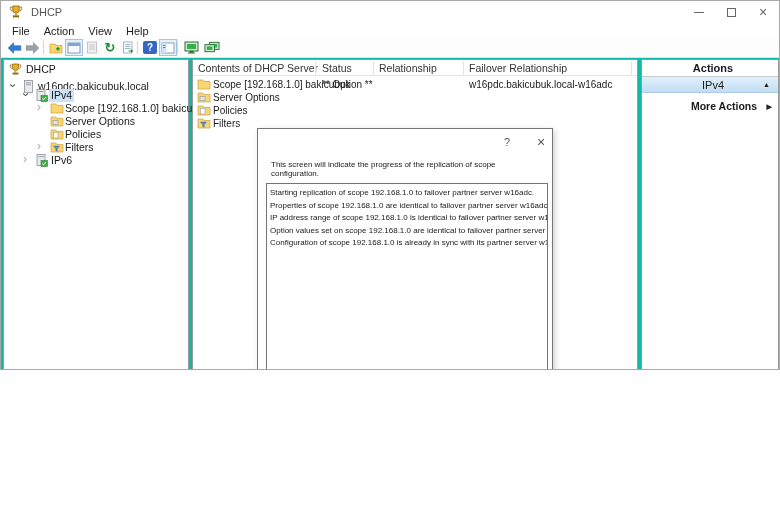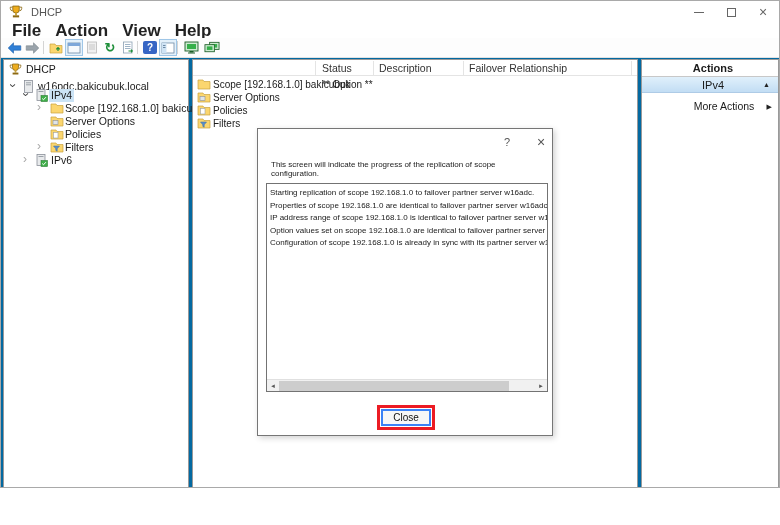--- a/index.html
+++ b/index.html
@@ -1,34 +1,34 @@
 <!DOCTYPE html>
 <html><head>
 <meta charset="utf-8">
 <style>
   * { margin:0; padding:0; box-sizing:border-box; }
   body { font-family:"Liberation Sans", sans-serif; background:#fff; }
-  .window { position:relative; width:780px; height:488px; background:#0369a1;
+  .window { position:relative; width:780px; height:370px; background:#14b8a6;
             border:1px solid #a9a9a9; overflow:hidden; font-size:11px; color:#1a1a1a; }
 
   
   .titlebar { position:absolute; left:0; top:0; width:100%; height:22px; background:#fff;
               display:flex; align-items:center; }
   .titlebar .appicon { margin-left:8px; width:14px; height:14px; }
   .titlebar .apptitle { margin-left:8px; color:#555; font-size:11px; }
   .wincontrols { position:absolute; right:0; top:0; height:22px; display:flex; }
   .wbtn { width:32px; height:22px; display:flex; align-items:center; justify-content:center; color:#666; }
   .wbtn .minline { width:10px; height:1px; background:#666; }
   .wbtn .maxbox { width:9px; height:9px; border:1px solid #666; }
   .wbtn.closeg { font-size:14px; line-height:1; }
 
   
   .menubar { position:absolute; left:0; top:22px; width:100%; height:15px; background:#fff;
              display:flex; align-items:center; padding-left:4px; }
-  .menuitem { padding:0 7px; font-size:17px; color:#222;font-weight:bold; }
+  .menuitem { padding:0 7px; font-size:11px; color:#222; }
 
   
   .toolbar { position:absolute; left:0; top:37px; width:100%; height:20px; background:#fdfdfd;
              border-bottom:1px solid #e3e3e3; }
   .tbtn { position:absolute; top:1px; width:18px; height:17px; display:flex; align-items:center;
           justify-content:center; border:1px solid transparent; }
   .tbtn.active { border:1px solid #9fc6e7; background:#e4f1fb; }
   .tsep { position:absolute; top:3px; width:1px; height:13px; background:#d4d4d4; }
   .refresh-glyph { color:#1f8f3a; font-size:13px; font-weight:bold; line-height:1; }
   .help-glyph { width:14px; height:13px; background:#3665c4; color:#fff; font-size:10px; font-weight:bold;
@@ -56,21 +56,21 @@
   .lrow { position:absolute; height:13px; width:100%; font-size:10px; }
   .lrow .licon { position:absolute; top:0; }
   .lrow .lcell { position:absolute; top:0; line-height:13px; white-space:nowrap; }
 
   
   .ahdr { height:17px; line-height:17px; font-weight:bold; padding-left:6px; font-size:11px;
           border-bottom:1px solid #c8c8c8; }
   .agroup { position:relative; height:16px; line-height:16px; padding-left:6px; font-size:11px;
             background:linear-gradient(#e0f0fb,#c2ddf4); border-bottom:1px solid #aecbe6; }
   .agroup .collapse { position:absolute; right:8px; top:0; font-size:7px; color:#222; }
-  .amore { position:relative; height:15px; line-height:15px; margin-top:6px; padding-left:28px; font-size:10.5px; }
+  .amore { position:relative; height:15px; line-height:15px; margin-top:6px; padding-left:28px; font-size:10.5px;font-weight:bold; }
   .amore .arrow { position:absolute; right:6px; top:0; font-size:7px; color:#222; }
 
   
   .statusbar { position:absolute; left:0; top:505px; width:100%; height:19px; background:#f0f0f0;
                border-top:1px solid #dcdcdc; }
   .ssep { position:absolute; top:2px; width:1px; height:15px; background:#d7d7d7; }
 
   
   .dialog { position:absolute; left:256px; top:127px; width:296px; height:308px; background:#fff;
             border:1px solid #767676; box-shadow:2px 2px 6px rgba(0,0,0,0.18); }
@@ -296,38 +296,40 @@
             <rect x="5" y="6.5" width="6.5" height="6" fill="#3fae49" stroke="#2c7c34" stroke-width="0.6"></rect>
             <path d="M6.2 9.5l1.3 1.3 2.4-2.6" stroke="#fff" stroke-width="1" fill="none"></path>
           </svg>
       </span>
       <span class="tlabel" style="left:47px">IPv6</span>
     </div>
   </div>
 
   <div class="panel listpanel">
     <div class="lheader">
+      <span class="lhcell" style="left:5px">Contents of DHCP Server</span>
       <span class="lhcell" style="left:129px">Status</span>
-      <span class="lhcell" style="left:186px">Description</span>
+      <span class="lhcell" style="left:186px">Relationship</span>
       <span class="lhcell" style="left:276px">Failover Relationship</span>
       <span class="lhdiv" style="left:122px"></span>
       <span class="lhdiv" style="left:180px"></span>
       <span class="lhdiv" style="left:270px"></span>
       <span class="lhdiv" style="left:438px"></span>
     </div>
 
     <div class="lrow" style="top:18px">
       <span class="licon" style="left:4px">
         <svg width="14" height="12" viewBox="0 0 14 12">
             <path d="M1 2h5l1 1.5h6V11H1z" fill="#fbd66f" stroke="#c9a23e" stroke-width="0.7"></path>
           </svg>
       </span>
       <span class="lcell" style="left:20px">Scope [192.168.1.0] bakicubuk</span>
       <span class="lcell" style="left:129px">** Option **</span>
       <span class="lcell" style="left:186px"></span>
+      <span class="lcell" style="left:276px">w16pdc.bakicubuk.local-w16adc</span>
     </div>
 
     <div class="lrow" style="top:31px">
       <span class="licon" style="left:4px">
         <svg width="14" height="12" viewBox="0 0 14 12">
             <path d="M1 2h5l1 1.5h6V11H1z" fill="#fbd66f" stroke="#c9a23e" stroke-width="0.7"></path>
             <rect x="3" y="5.5" width="5" height="4" fill="#dfe4e8" stroke="#8a9099" stroke-width="0.6"></rect>
           </svg>
       </span>
       <span class="lcell" style="left:20px">Server Options</span>

